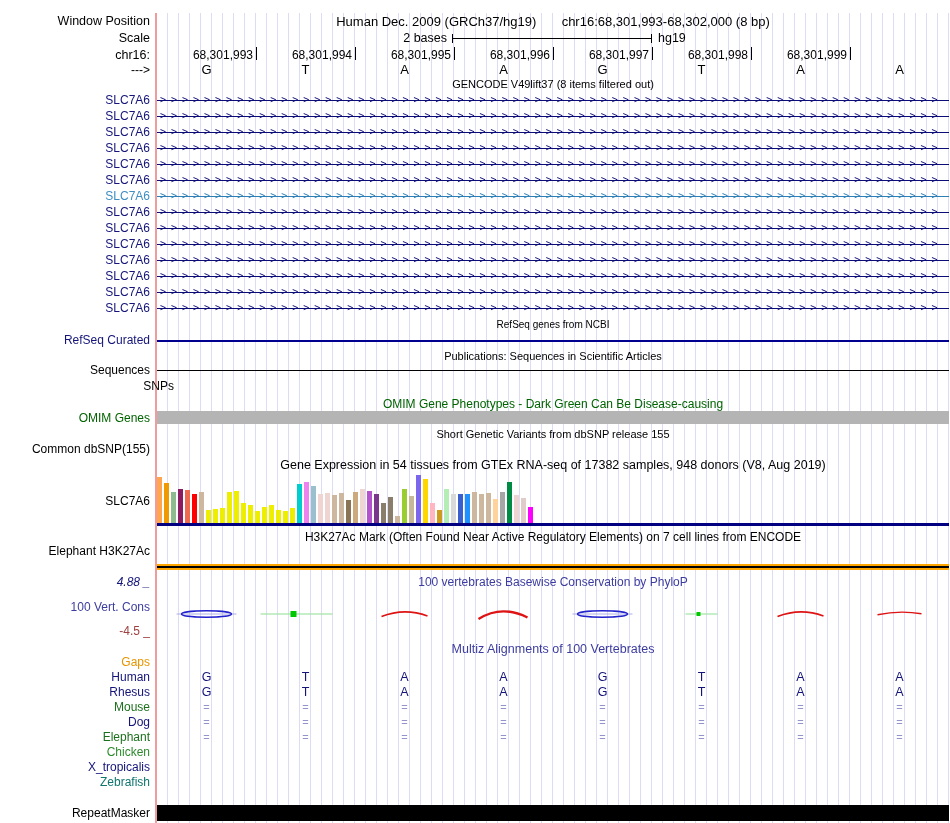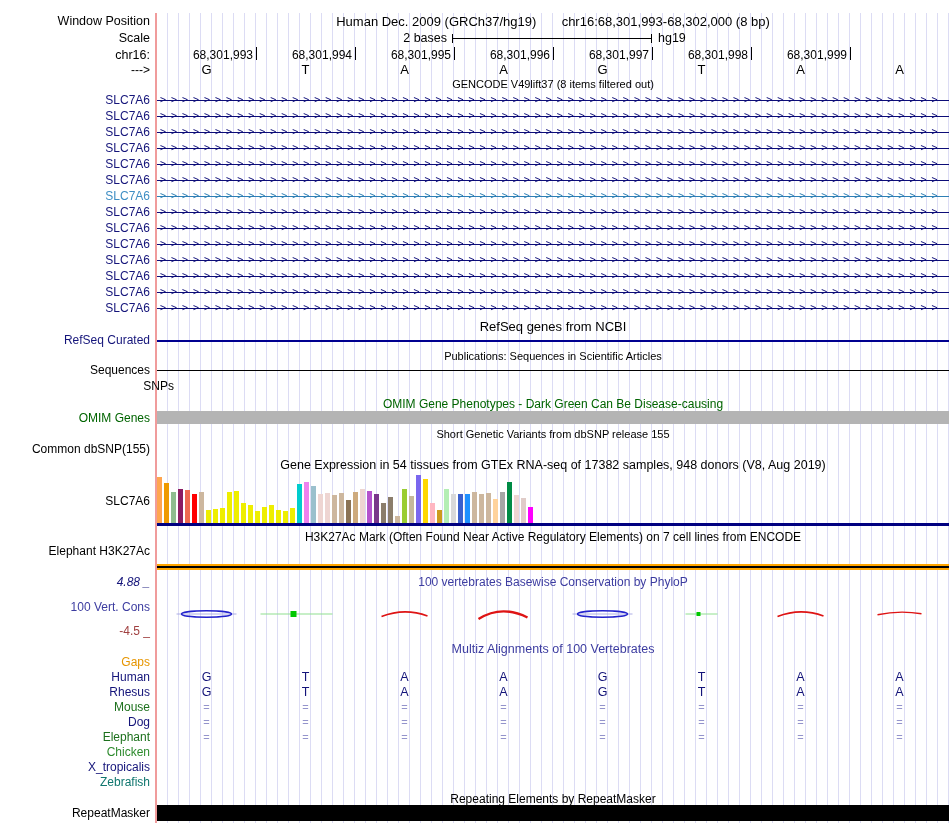--- a/index.html
+++ b/index.html
@@ -146,21 +146,21 @@
         <div class="gline" style=""></div>
         <div class="arrows" style="">&gt;&gt;&gt;&gt;&gt;&gt;&gt;&gt;&gt;&gt;&gt;&gt;&gt;&gt;&gt;&gt;&gt;&gt;&gt;&gt;&gt;&gt;&gt;&gt;&gt;&gt;&gt;&gt;&gt;&gt;&gt;&gt;&gt;&gt;&gt;&gt;&gt;&gt;&gt;&gt;&gt;&gt;&gt;&gt;&gt;&gt;&gt;&gt;&gt;&gt;&gt;&gt;&gt;&gt;&gt;&gt;&gt;&gt;&gt;&gt;&gt;&gt;&gt;&gt;&gt;&gt;&gt;&gt;&gt;&gt;&gt;</div>
       </div>
       <div class="lbl navy" style="top:288px;">SLC7A6</div>
       <div class="generow" style="top:287px;">
         <div class="gline" style=""></div>
         <div class="arrows" style="">&gt;&gt;&gt;&gt;&gt;&gt;&gt;&gt;&gt;&gt;&gt;&gt;&gt;&gt;&gt;&gt;&gt;&gt;&gt;&gt;&gt;&gt;&gt;&gt;&gt;&gt;&gt;&gt;&gt;&gt;&gt;&gt;&gt;&gt;&gt;&gt;&gt;&gt;&gt;&gt;&gt;&gt;&gt;&gt;&gt;&gt;&gt;&gt;&gt;&gt;&gt;&gt;&gt;&gt;&gt;&gt;&gt;&gt;&gt;&gt;&gt;&gt;&gt;&gt;&gt;&gt;&gt;&gt;&gt;&gt;&gt;</div>
       </div>
     </div>
 
-  <div class="title" style="top:306px;font-size:13px;">RefSeq genes from NCBI</div>
+  <div class="title" style="top:306px;font-size:10px;">RefSeq genes from NCBI</div>
   <div class="lbl navy" style="top:320px;">RefSeq Curated</div>
   <div class="hline" style="top:327px;border-top:2px solid #000090;"></div>
 
   <div class="title" style="top:337px;font-size:11px;">Publications: Sequences in Scientific Articles</div>
   <div class="lbl" style="top:350px;">Sequences</div>
   <div class="hline" style="top:357px;border-top:1px solid #000;"></div>
   <div class="lbl" style="top:366px;padding-left:24px;">SNPs</div>
 
   <div class="title green" style="top:384px;font-size:12px;">OMIM Gene Phenotypes - Dark Green Can Be Disease-causing</div>
   <div class="lbl green" style="top:398px;">OMIM Genes</div>
@@ -298,16 +298,15 @@
       <div class="cell" style="left:503.5px;top:717px;font-size:11px;line-height:15px;color:#9494cc;">=</div>
       <div class="cell" style="left:602.5px;top:717px;font-size:11px;line-height:15px;color:#9494cc;">=</div>
       <div class="cell" style="left:701.5px;top:717px;font-size:11px;line-height:15px;color:#9494cc;">=</div>
       <div class="cell" style="left:800.5px;top:717px;font-size:11px;line-height:15px;color:#9494cc;">=</div>
       <div class="cell" style="left:899.5px;top:717px;font-size:11px;line-height:15px;color:#9494cc;">=</div>
       <div class="lbl" style="top:732px;color:#2e8b2e;">Chicken</div>
       <div class="lbl" style="top:747px;color:#14147a;">X_tropicalis</div>
       <div class="lbl" style="top:762px;color:#0f766e;">Zebrafish</div>
     </div>
 
-  <div class="title" style="top:779px;font-size:12px;">Repeating Elements by RepeatMasker</div>
   <div class="lbl" style="top:793px;">RepeatMasker</div>
   <div class="hline" style="top:792px;height:16px;background:#000;"></div>
 </div>
 
 </body></html>

